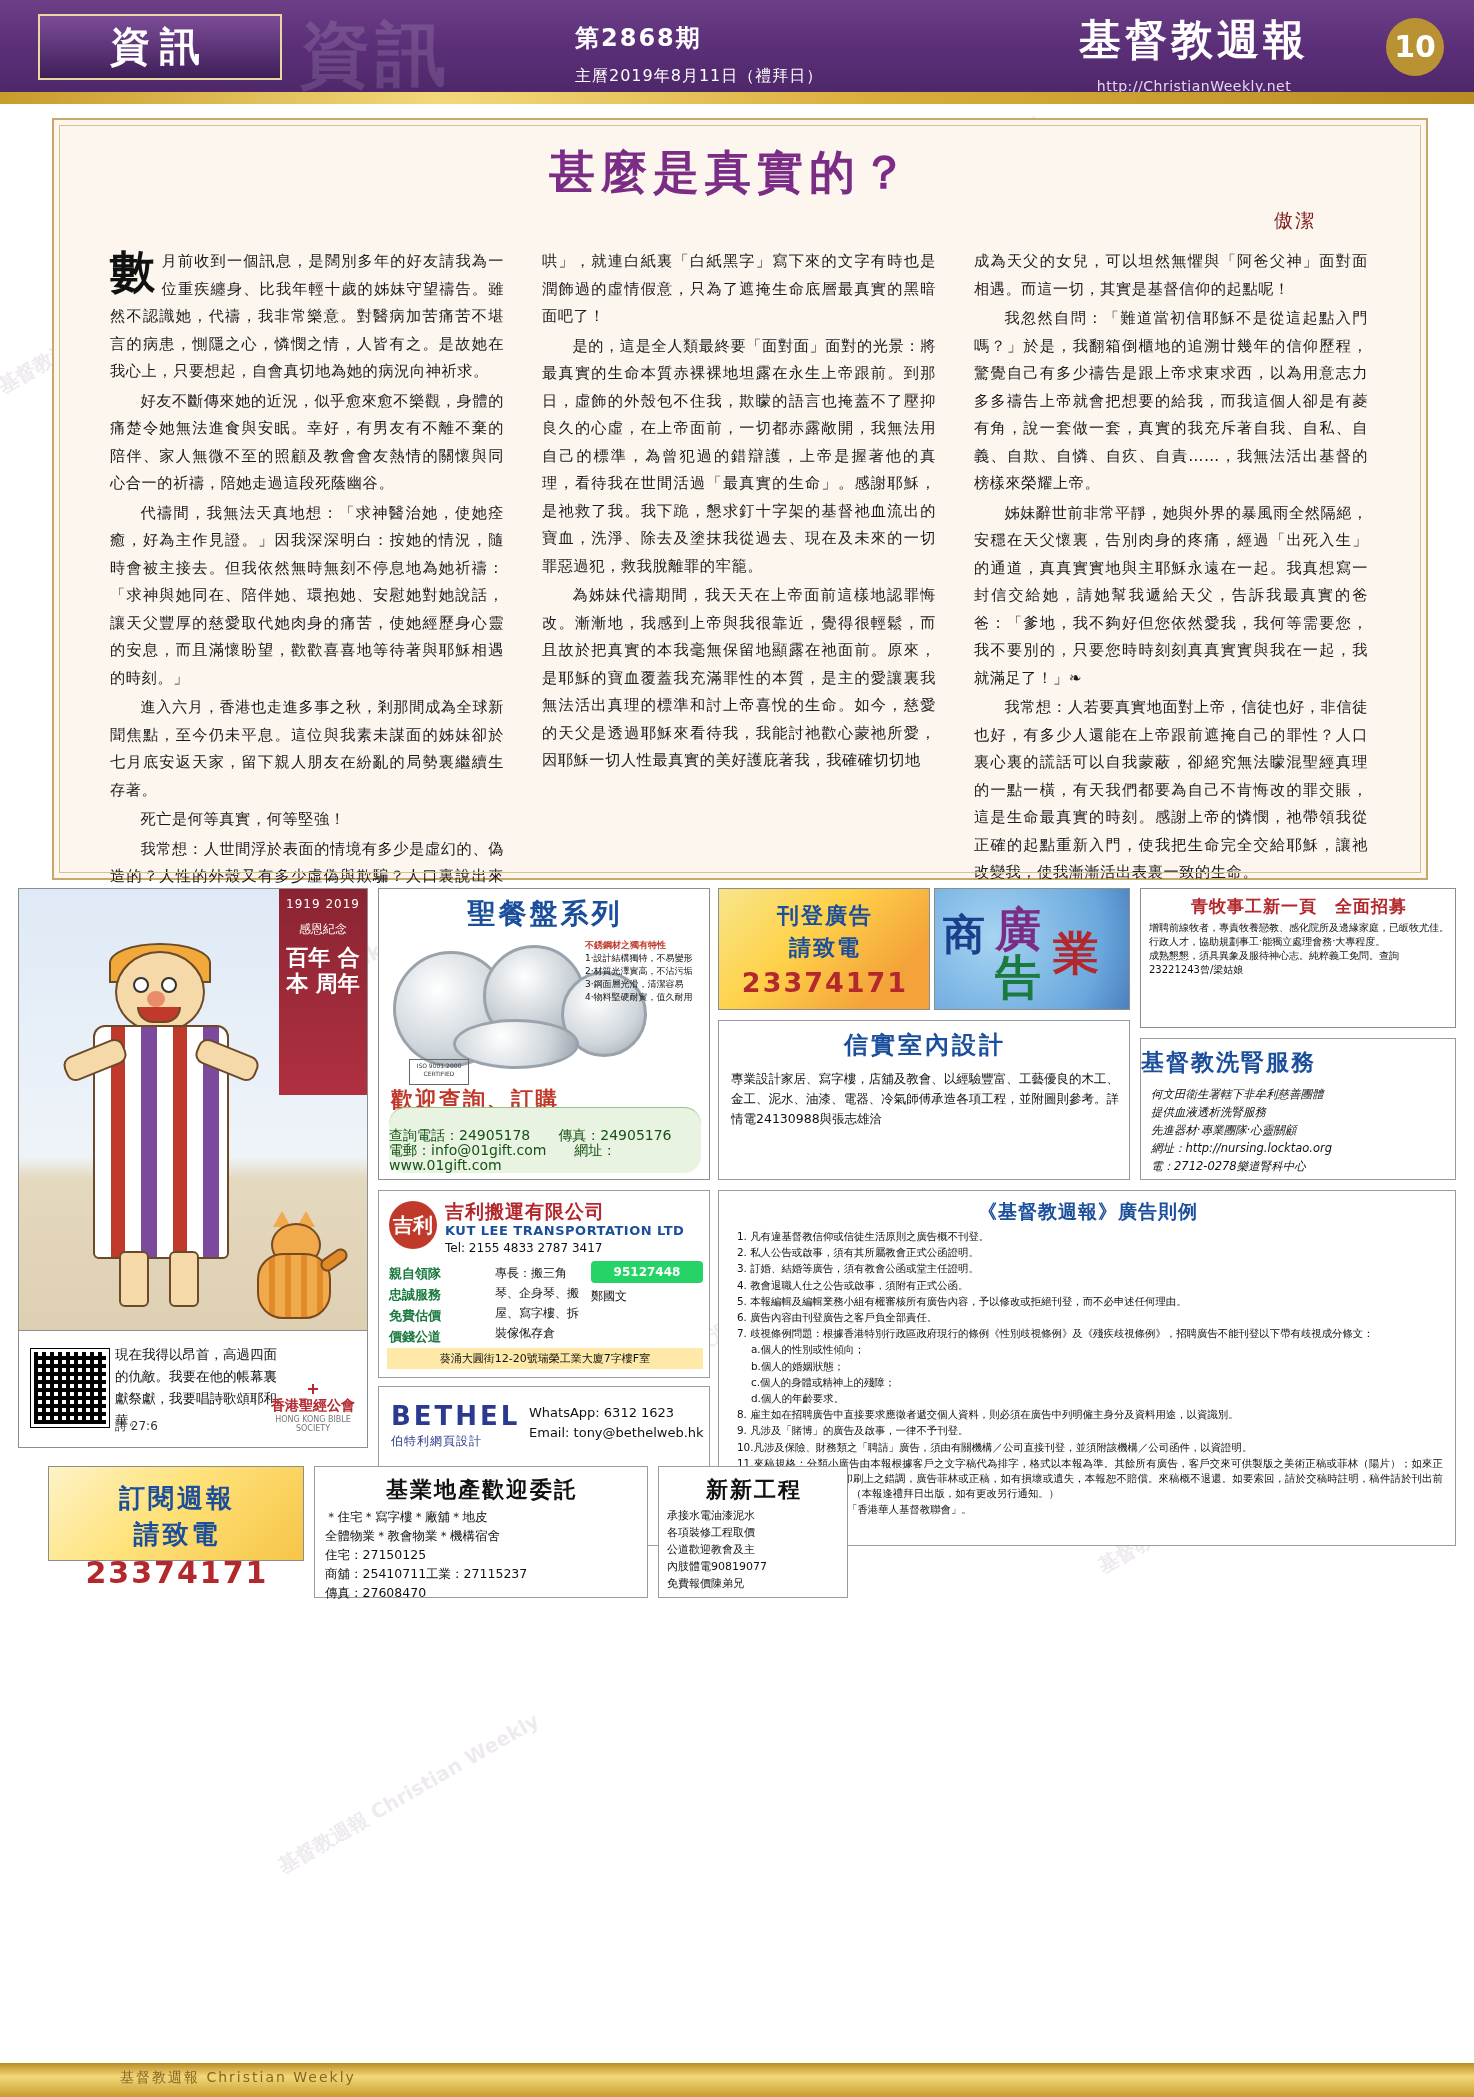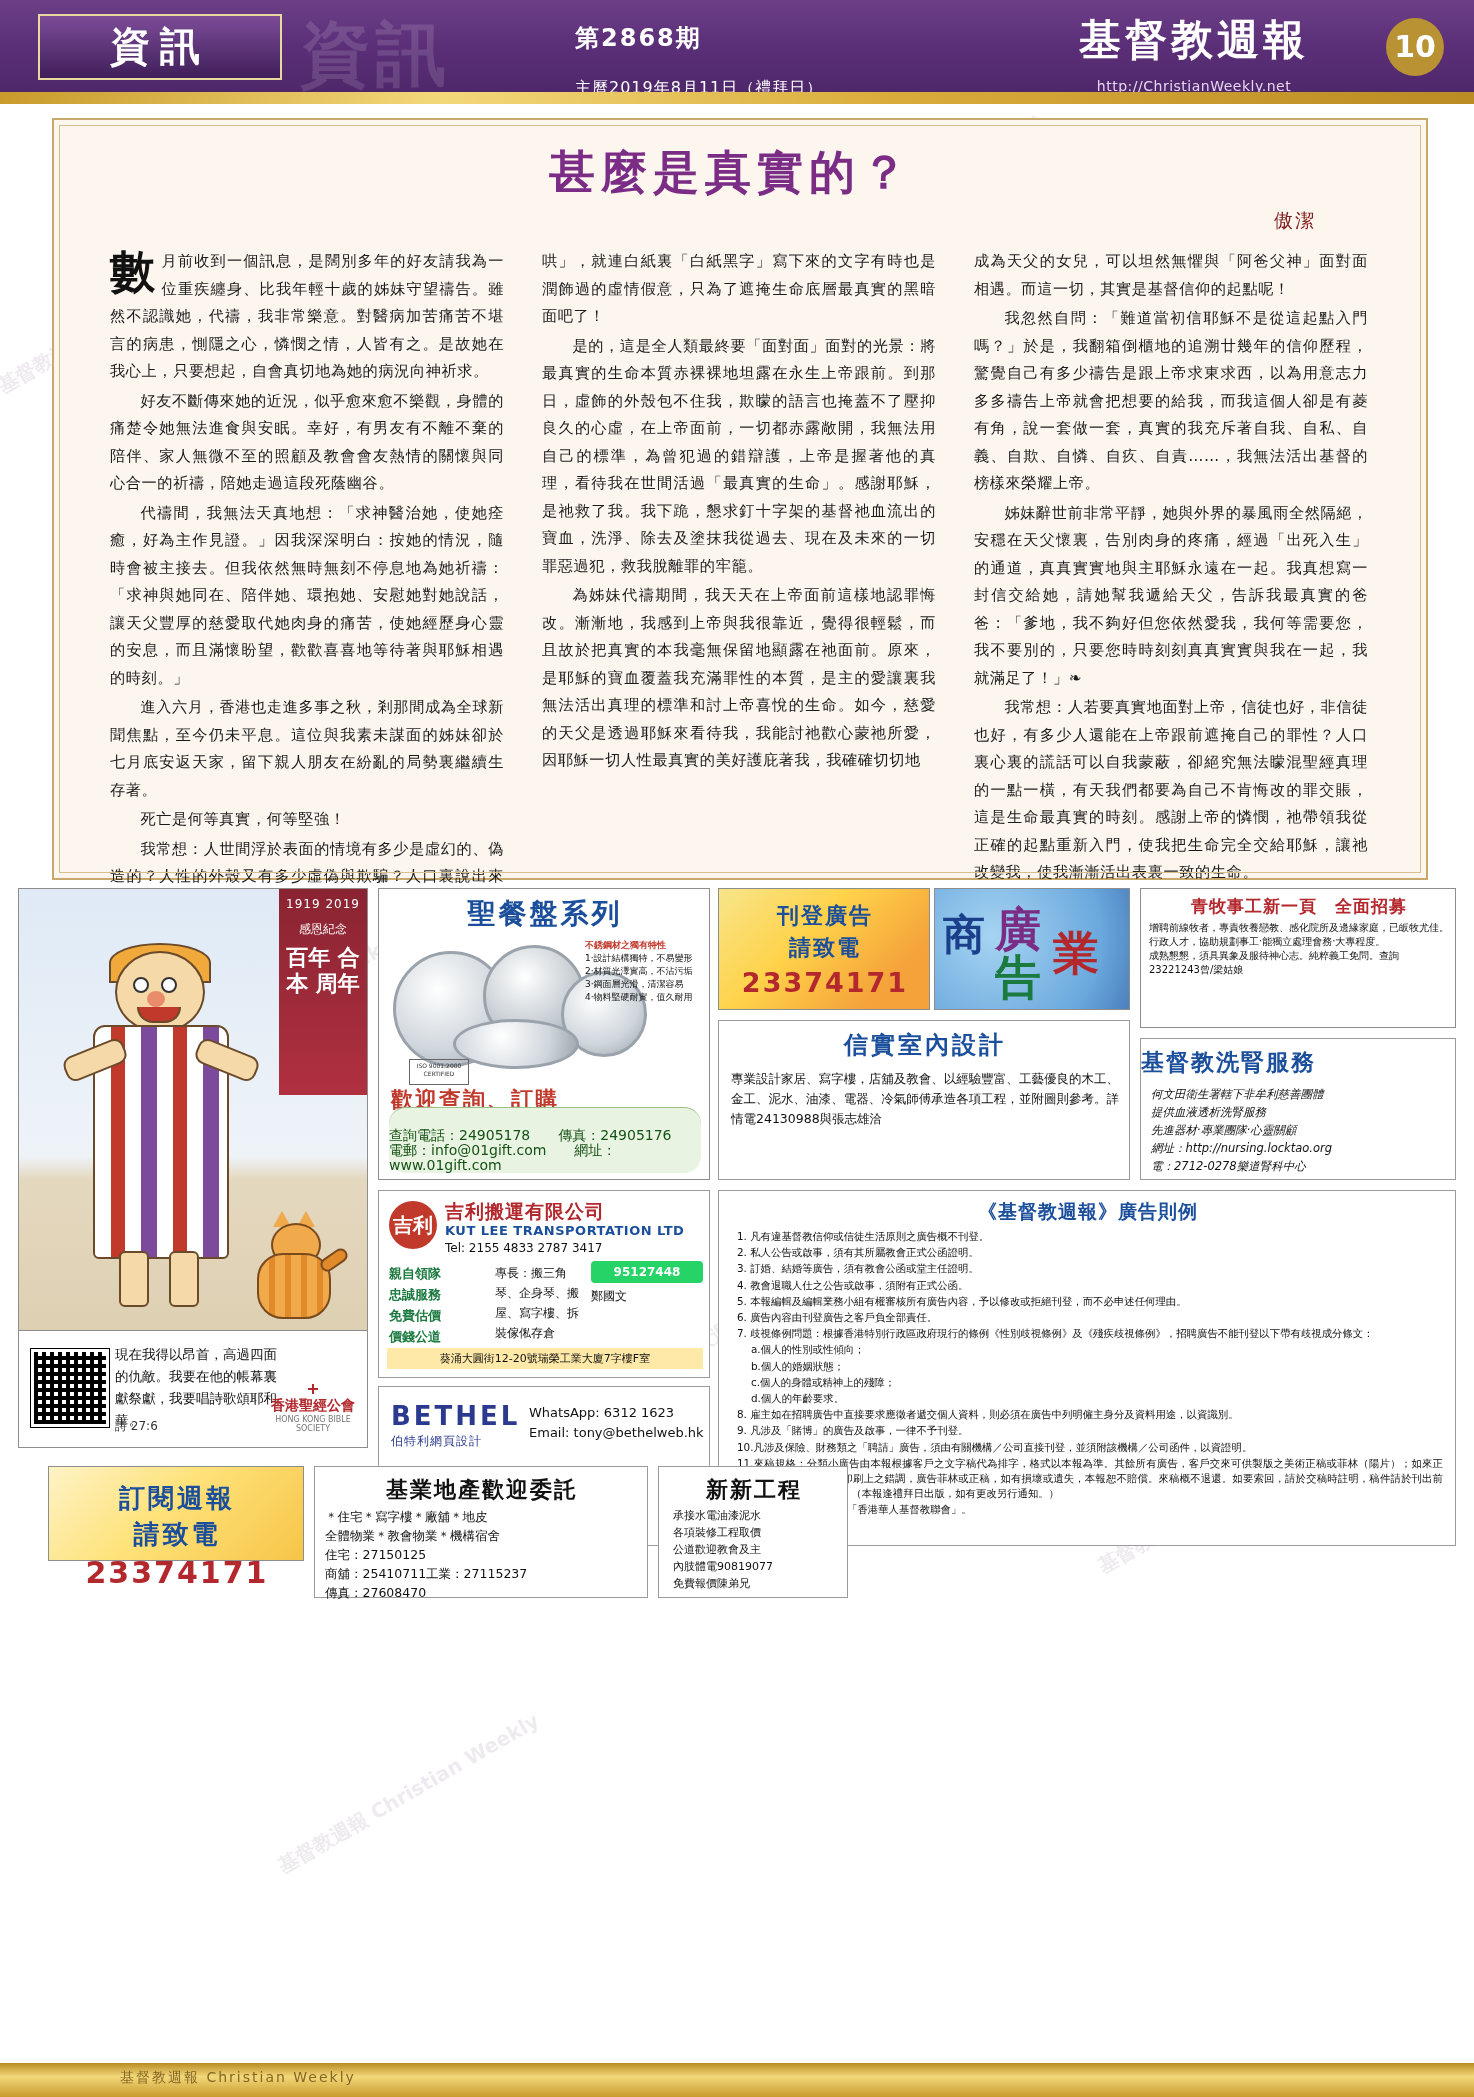--- a/index.html
+++ b/index.html
@@ -23,21 +23,21 @@
   .masthead .goldbar{position:absolute;left:0;bottom:0;width:1474px;height:12px;
      background:linear-gradient(90deg,#c89b2c,#f3d87a 30%,#d9ad3c 60%,#b98c24);}
   .mh-left{position:absolute;left:38px;top:14px;width:240px;height:62px;
      background:linear-gradient(180deg,#7d4c98,#3f1f59);border:2px solid #e8d9a0;}
   .mh-left span{display:block;color:#fff;font-size:40px;font-weight:bold;letter-spacing:10px;
      text-align:center;line-height:60px;font-family:"DejaVu Sans",sans-serif;}
   .mh-ghost{position:absolute;left:300px;top:8px;color:rgba(255,255,255,.13);
      font-size:70px;font-weight:bold;letter-spacing:6px;}
   .issue{position:absolute;left:575px;top:22px;color:#fff;text-align:left;}
   .issue .no{font-size:24px;font-weight:bold;letter-spacing:2px;}
-  .issue .dt{font-size:16px;margin-top:24px;letter-spacing:1px;}
+  .issue .dt{font-size:16px;margin-top:12px;letter-spacing:1px;}
   .title-box{position:absolute;right:120px;top:12px;width:320px;text-align:center;}
   .title-box .tt{font-size:42px;font-weight:bold;color:#fff;letter-spacing:4px;}
   .title-box .url{font-size:14px;color:#e7d6f2;margin-top:10px;letter-spacing:.5px;}
   .pagenum{position:absolute;right:30px;top:18px;width:58px;height:58px;border-radius:50%;
      background:#b99233;color:#fff;font-size:30px;font-weight:bold;text-align:center;line-height:58px;}
 
   
   .article{position:absolute;left:52px;top:118px;width:1372px;height:758px;
      background:#fdf6ef;border:2px solid #c9a96b;}
   .article:after{content:"";position:absolute;left:5px;top:5px;right:5px;bottom:5px;
@@ -196,21 +196,21 @@
   .subscribe .tel{position:absolute;left:0;top:88px;width:256px;text-align:center;font-size:30px;font-weight:bold;color:#b3282d;letter-spacing:2px;}
 
   
   .property{left:296px;top:578px;width:334px;height:132px;}
   .property h3{margin:0;position:absolute;left:0;top:8px;width:334px;text-align:center;font-size:22px;font-weight:bold;color:#111;letter-spacing:2px;}
   .property .body{position:absolute;left:10px;top:40px;width:314px;font-size:12.5px;line-height:19px;color:#111;}
 
   
   .engineering{left:640px;top:578px;width:190px;height:132px;}
   .engineering h3{margin:0;position:absolute;left:0;top:8px;width:190px;text-align:center;font-size:22px;font-weight:bold;color:#111;letter-spacing:2px;}
-  .engineering .body{position:absolute;left:14px;top:40px;width:174px;font-size:11px;line-height:17px;color:#111;}
+  .engineering .body{position:absolute;left:8px;top:40px;width:174px;font-size:11px;line-height:17px;color:#111;}
 
   
   .footer{position:absolute;left:0;bottom:0;width:1474px;height:34px;
      background:linear-gradient(180deg,#b98c24,#f3d87a 40%,#c89b2c);}
   .footer .mark{position:absolute;left:120px;top:6px;font-size:14px;color:#6b4c10;letter-spacing:2px;opacity:.8;}
 </style>
 </head>
 <body>
 
 <div class="page">

